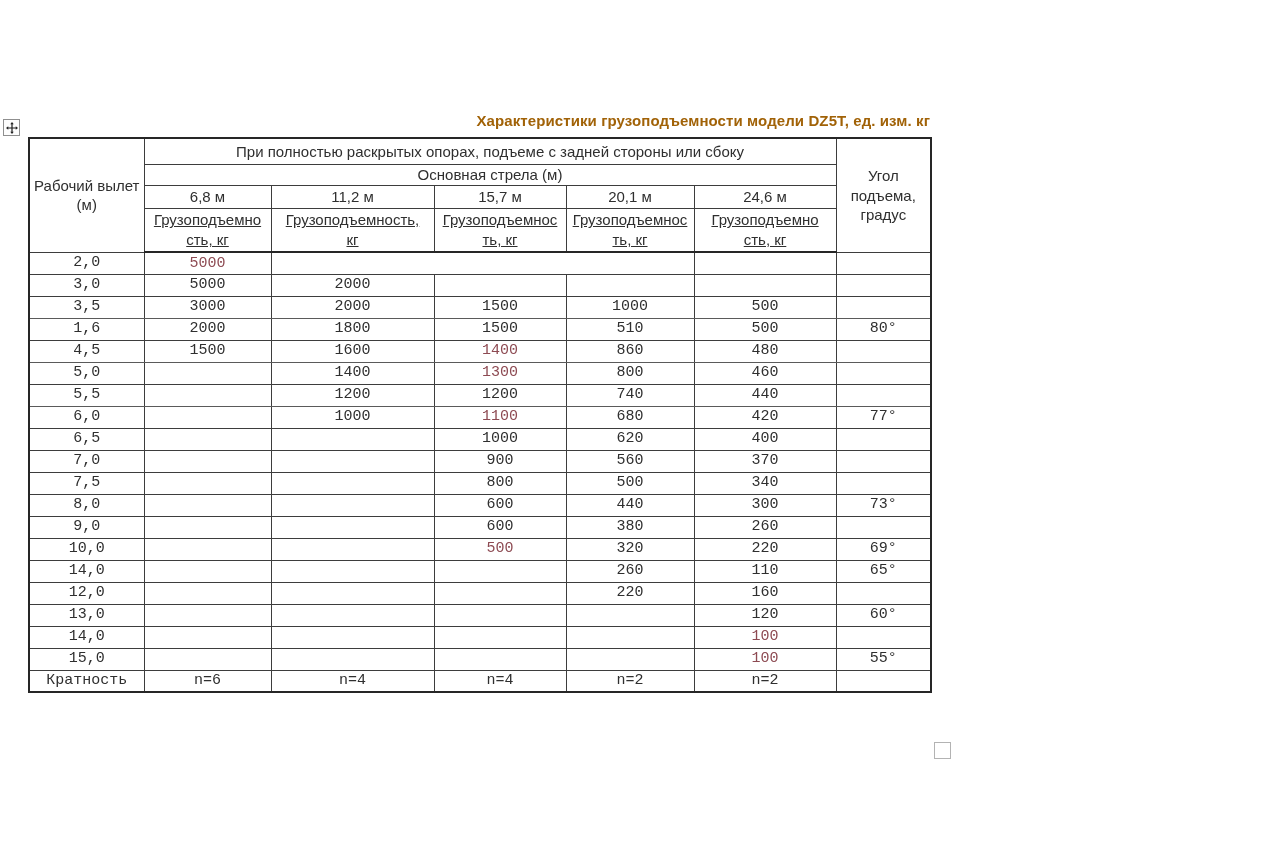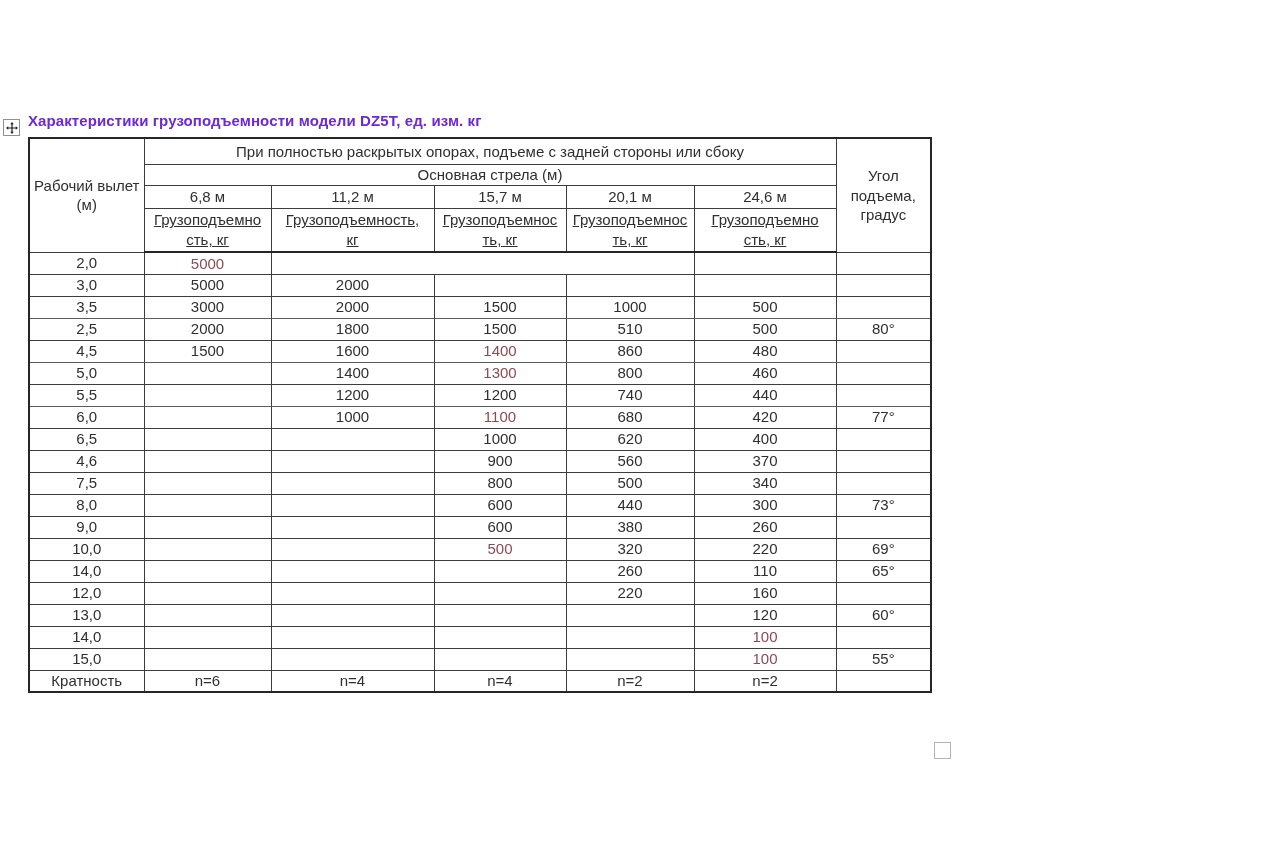--- a/index.html
+++ b/index.html
@@ -6,21 +6,21 @@
   body {
     width:1280px; height:868px;
     background:#ffffff;
     font-family:"Liberation Sans", sans-serif;
     color:#2f2f2f;
     position:relative;
     overflow:hidden;
   }
   .doc-title {
     position:absolute; left:28px; top:112px; width:902px;
-    text-align:left; font-weight:bold; font-size:15px; color:#6d28d9;
+    text-align:right; font-weight:bold; font-size:15px; color:#a16207;
     letter-spacing:0.1px;
   }
   .move-handle {
     position:absolute; left:3px; top:119px; width:17px; height:17px;
     border:1px solid #8f8f8f; background:#fdfdfd;
     display:flex; align-items:center; justify-content:center;
     box-sizing:border-box; cursor:move;
   }
   .resize-handle {
     position:absolute; left:934px; top:742px; width:17px; height:17px;
@@ -35,21 +35,21 @@
   table.cap td {
     border:1px solid #3d3d3d;
     text-align:center; vertical-align:middle;
     font-size:15px; line-height:1.3;
     padding:0 2px; overflow:hidden;
   }
   thead tr.h1 { height:26px; }
   thead tr.h2 { height:21px;padding-left:40px; }
   thead tr.h3 { height:23px; }
   thead tr.h4 { height:44px;text-decoration:underline; }
-  tbody tr { height:22px; }
+  tbody tr { height:22px;font-family:Liberation Mono, monospace; }
   tbody td { border-bottom-width:2px; border-bottom-color:#2e2e2e; }
   tbody tr.thin td { border-bottom-width:1px; border-bottom-color:#5a5a5a; }
   thead tr.h4 td, td.span-head { border-bottom:2px solid #262626; }
   td.pre { white-space:pre-line; }
   td.red { color:#8d4a52; }
   td.no-right { border-right-style:hidden; }
   td.no-left { border-left-style:hidden; }
 </style>
 </head>
 <body>
@@ -126,21 +126,21 @@
       <tr class="thin">
         <td>3,5</td>
         <td>3000</td>
         <td>2000</td>
         <td>1500</td>
         <td>1000</td>
         <td>500</td>
         <td></td>
       </tr>
       <tr>
-        <td>2,5</td>
+        <td>1,6</td>
         <td>2000</td>
         <td>1800</td>
         <td>1500</td>
         <td>510</td>
         <td>500</td>
         <td>80°</td>
       </tr>
       <tr class="thin">
         <td>4,5</td>
         <td>1500</td>
@@ -180,21 +180,21 @@
       <tr>
         <td>6,5</td>
         <td></td>
         <td></td>
         <td>1000</td>
         <td>620</td>
         <td>400</td>
         <td></td>
       </tr>
       <tr>
-        <td>4,6</td>
+        <td>7,0</td>
         <td></td>
         <td></td>
         <td>900</td>
         <td>560</td>
         <td>370</td>
         <td></td>
       </tr>
       <tr>
         <td>7,5</td>
         <td></td>

